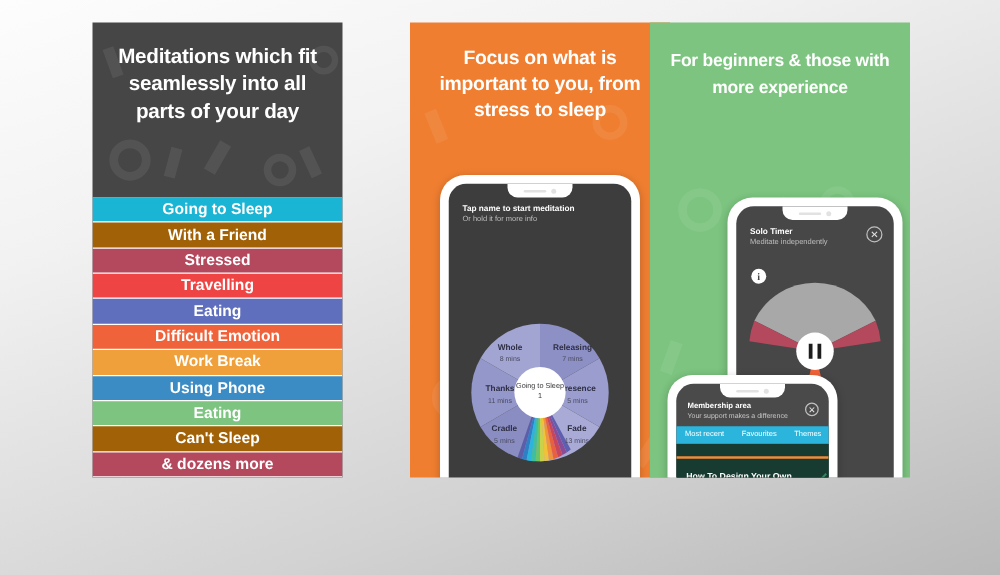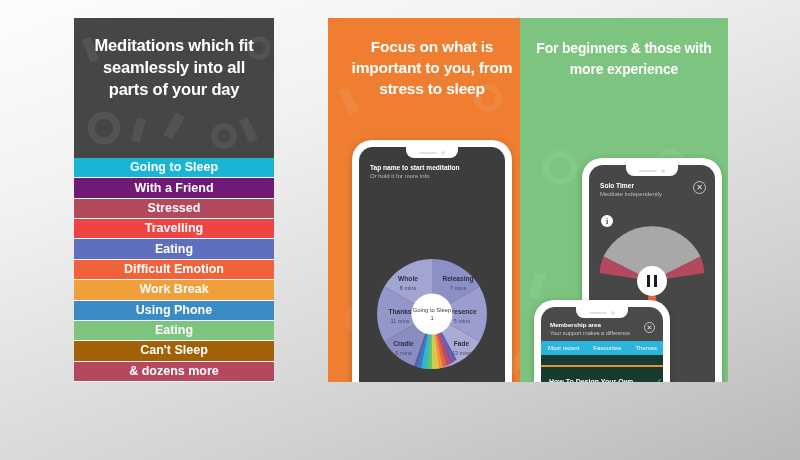--- a/index.html
+++ b/index.html
@@ -116,21 +116,21 @@
       <circle cx="150" cy="118" r="10" fill="none" stroke="#fff" stroke-width="6"></circle>
       <rect x="95" y="95" width="10" height="26" fill="#fff" transform="rotate(30 100 108)"></rect>
       <rect x="170" y="100" width="9" height="24" fill="#fff" transform="rotate(-25 174 112)"></rect>
       <rect x="60" y="100" width="9" height="24" fill="#fff" transform="rotate(15 64 112)"></rect>
       <rect x="12" y="20" width="9" height="24" fill="#fff" transform="rotate(-20 16 32)"></rect>
       <circle cx="185" cy="30" r="9" fill="none" stroke="#fff" stroke-width="5"></circle>
     </svg>
     <div class="headline">Meditations which fit seamlessly into all parts of your day</div>
     <div class="tiles">
       <div class="tile" style="background:#1ab4d4">Going to Sleep</div>
-      <div class="tile" style="background:#701a75">With a Friend</div>
+      <div class="tile" style="background:#a16207">With a Friend</div>
       <div class="tile" style="background:#b4495e">Stressed</div>
       <div class="tile" style="background:#ef4444">Travelling</div>
       <div class="tile" style="background:#5f6fbe">Eating</div>
       <div class="tile" style="background:#f0633a">Difficult Emotion</div>
       <div class="tile" style="background:#f0a03a">Work Break</div>
       <div class="tile" style="background:#3b8cc4">Using Phone</div>
       <div class="tile" style="background:#7cc47f">Eating</div>
       <div class="tile" style="background:#a16207">Can't Sleep</div>
       <div class="tile" style="background:#b4495e">&amp; dozens more</div>
     </div>

